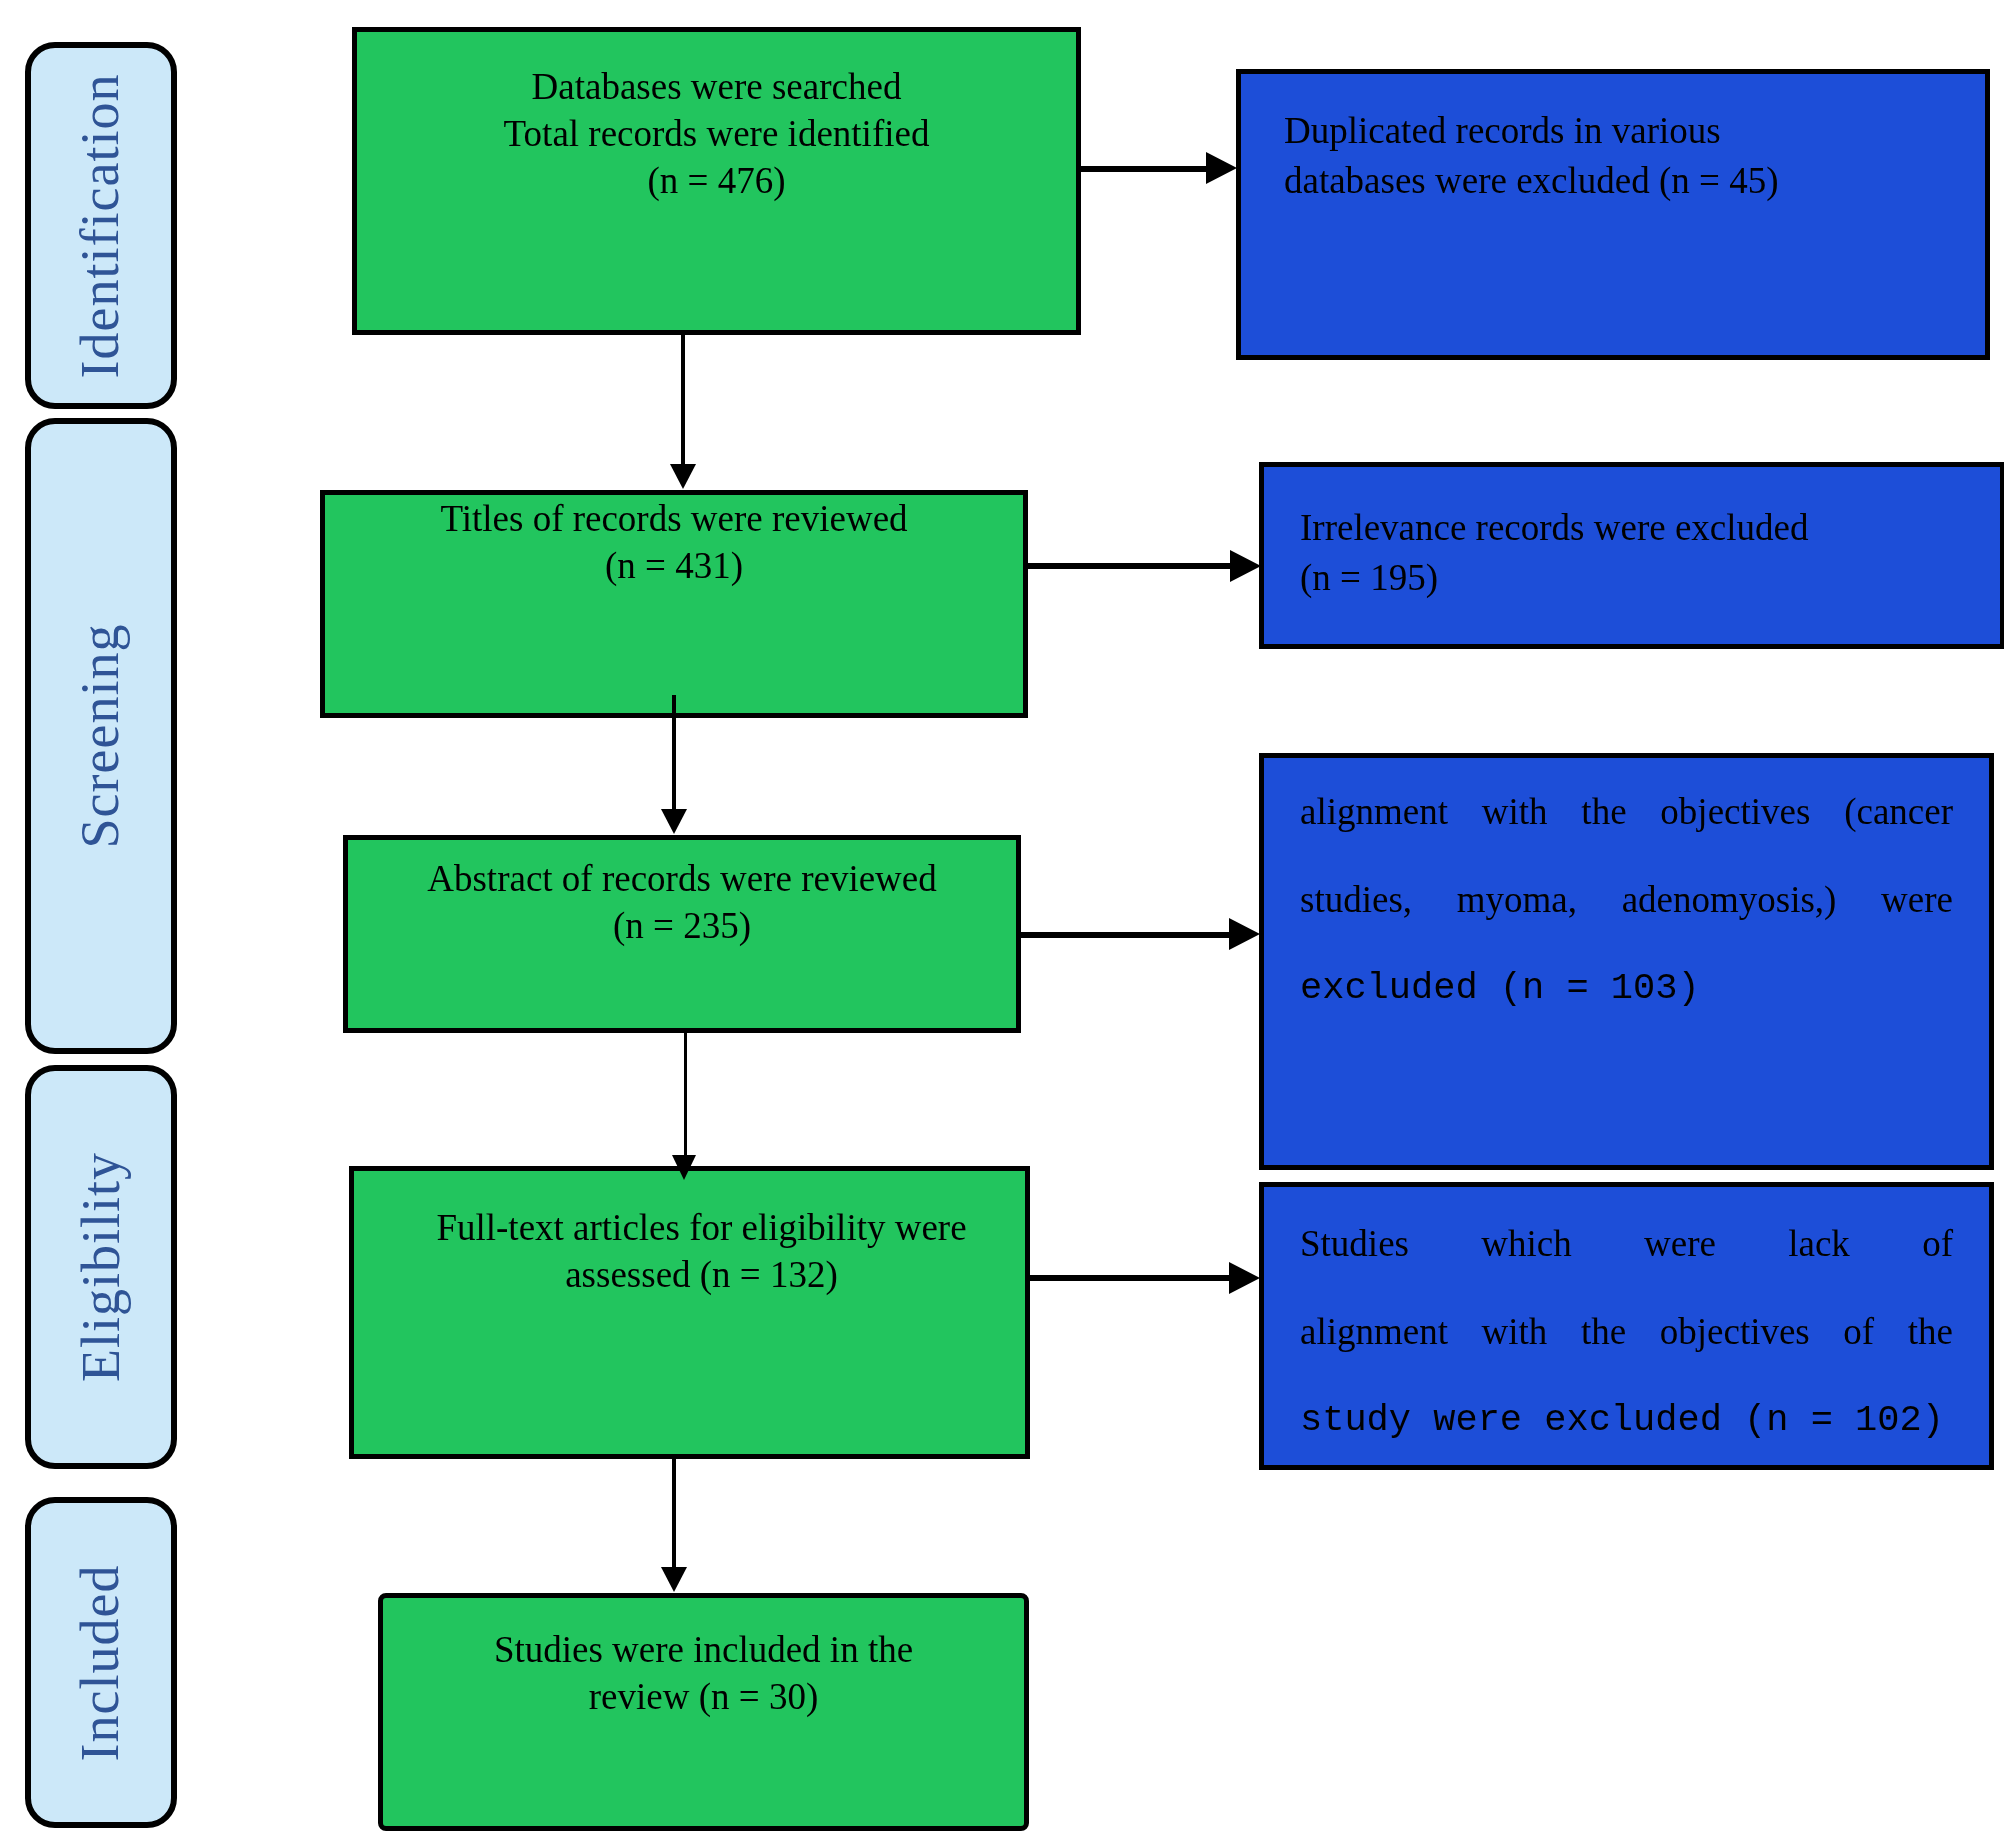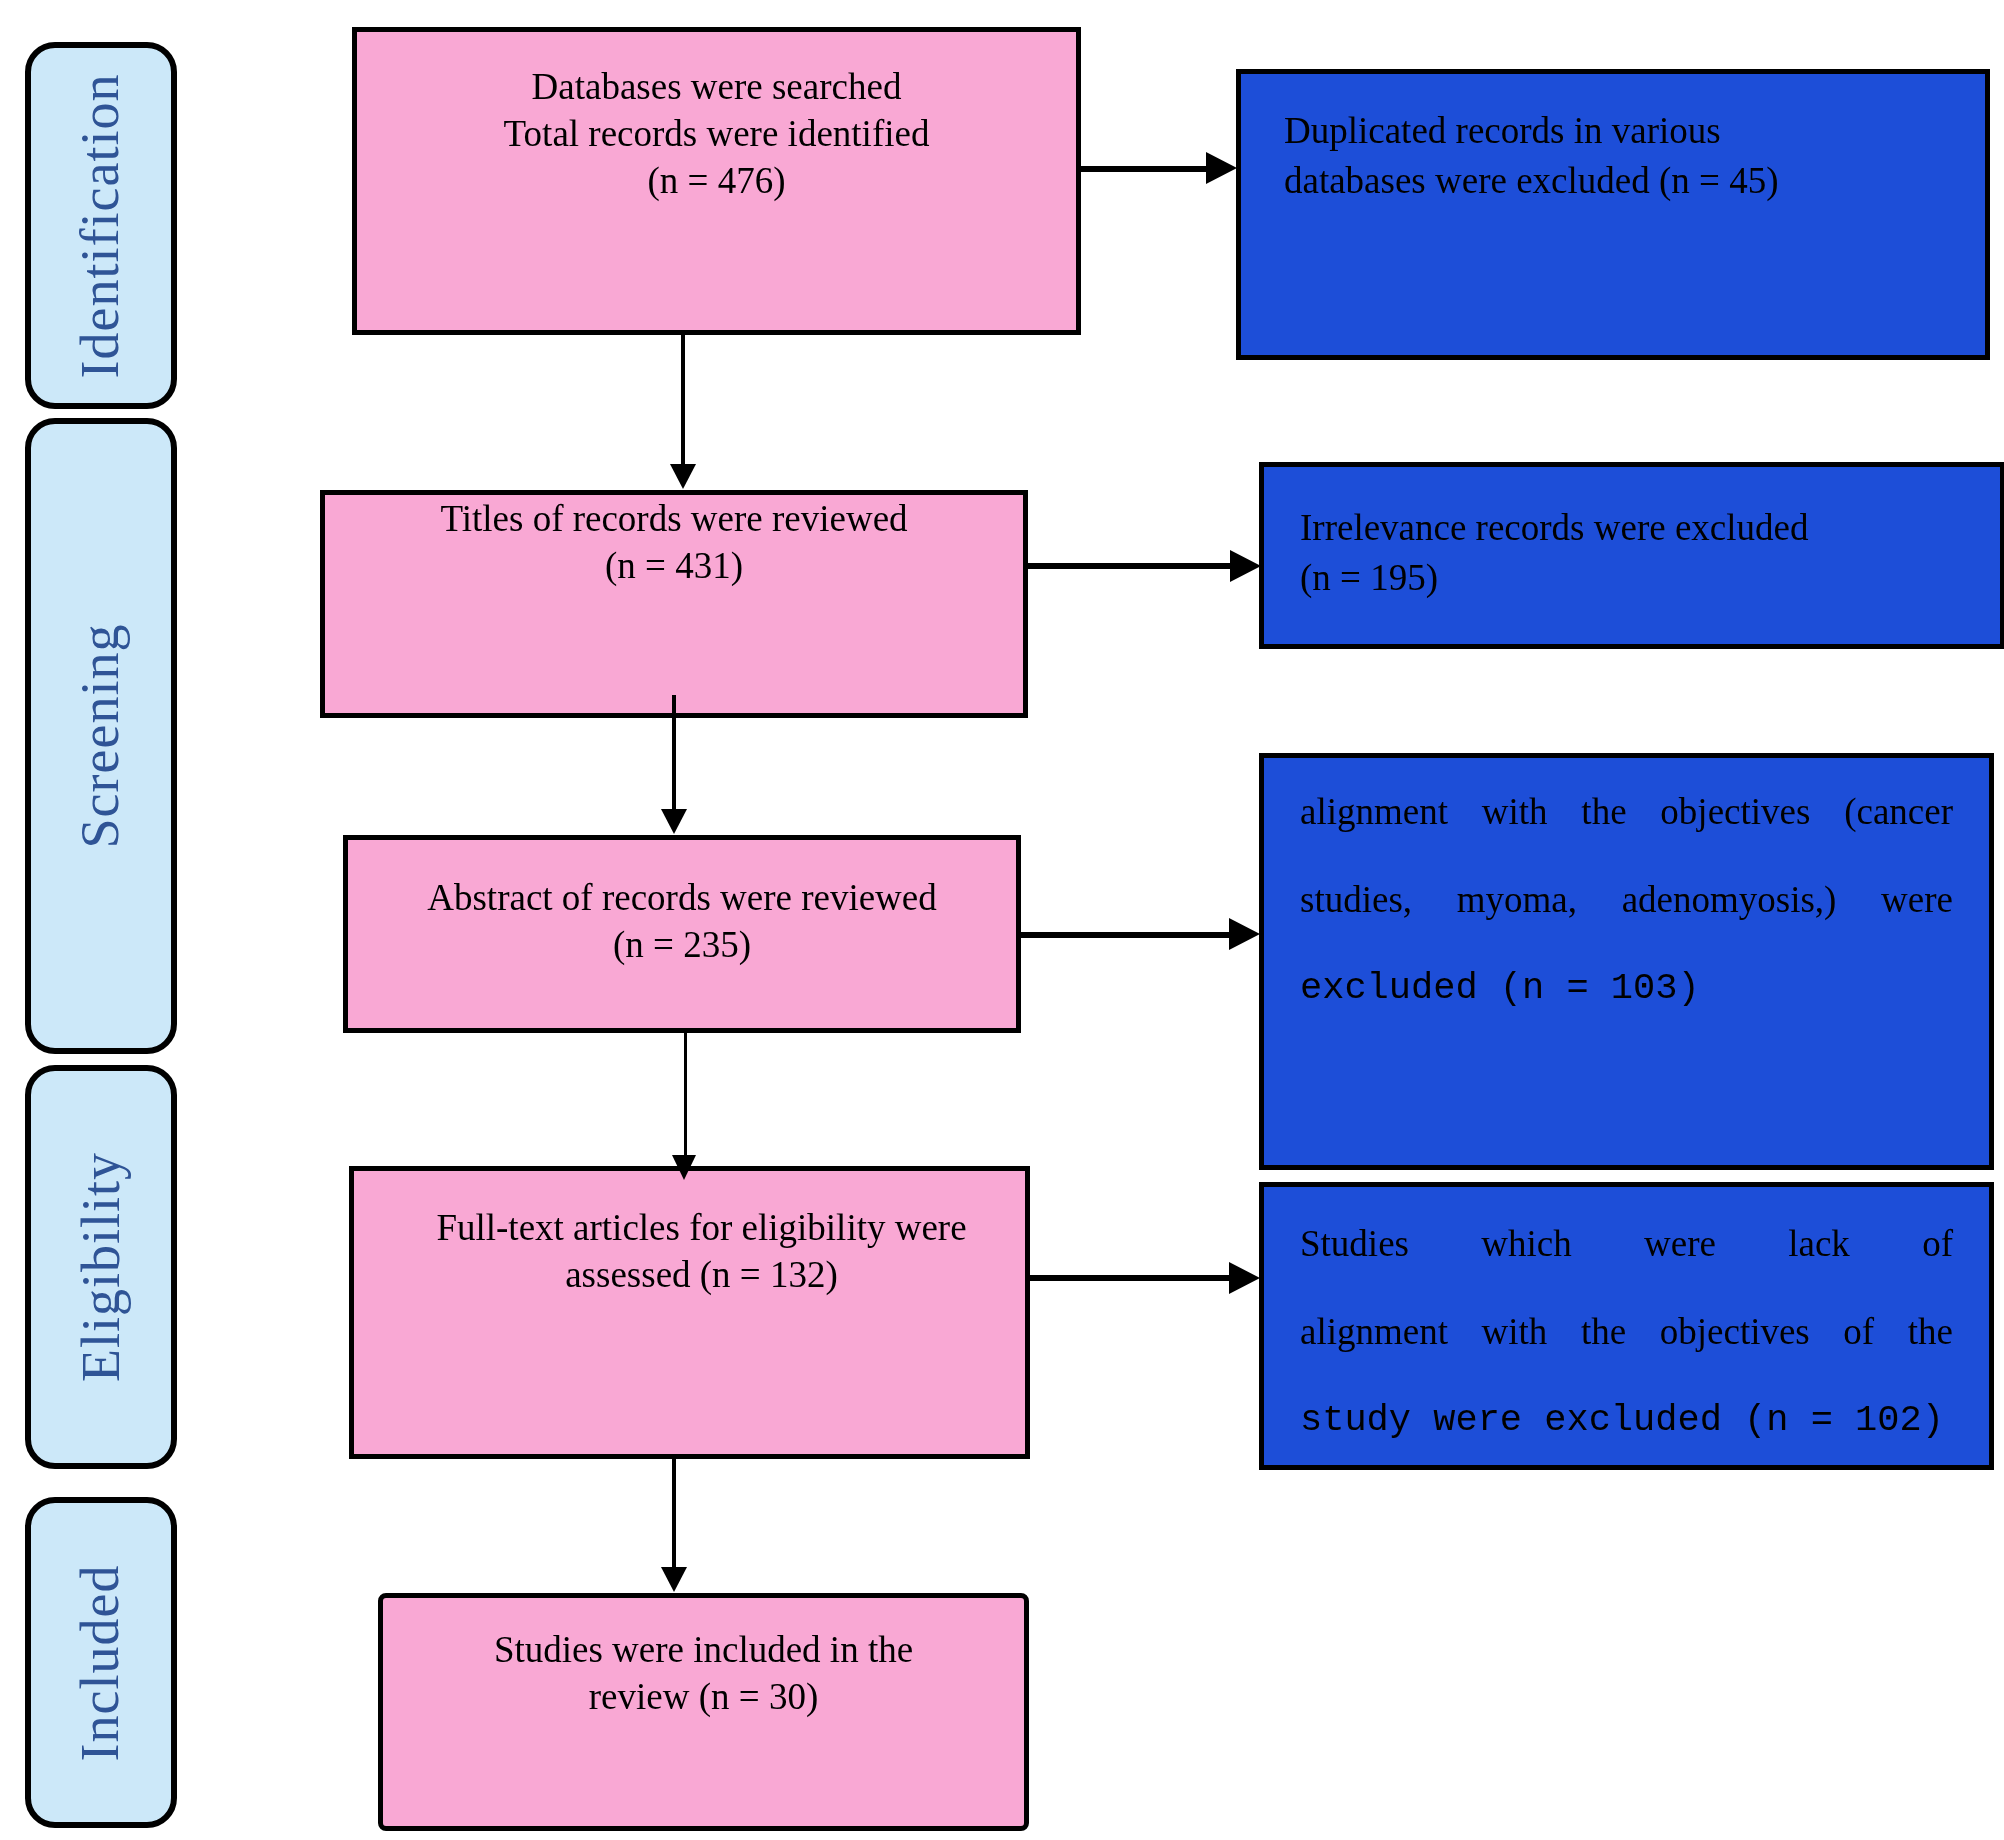--- a/index.html
+++ b/index.html
@@ -28,21 +28,21 @@
   .stage .vlabel {
     transform: rotate(-90deg);
     white-space: nowrap;
     font-size: 54px;
     color: #2f5496;
     letter-spacing: 1px;
   }
   
   .fbox {
     position: absolute;
-    background: #f9a8d4;
+    background: #22c55e;
     border: 5.1px solid #000000;
     box-sizing: border-box;
     text-align: center;
     font-size: 37px;
     line-height: 47px;
   }
   .fbox .line { display: block; }
   
   .ebox {
     position: absolute;
@@ -102,21 +102,21 @@
     <span class="line">Databases were searched</span>
     <span class="line">Total records were identified</span>
     <span class="line">(n = 476)</span>
   </div>
 
   <div class="fbox" style="left:320px; top:490px; width:708px; height:228px; padding-top:0;">
     <span class="line">Titles of records were reviewed</span>
     <span class="line">(n = 431)</span>
   </div>
 
-  <div class="fbox" style="left:343px; top:835px; width:678px; height:198px; padding-top:34px;">
+  <div class="fbox" style="left:343px; top:835px; width:678px; height:198px; padding-top:15px;">
     <span class="line">Abstract of records were reviewed</span>
     <span class="line">(n = 235)</span>
   </div>
 
   <div class="fbox" style="left:349px; top:1166px; width:681px; height:293px; padding-top:33px;padding-left:24px;">
     <span class="line">Full-text articles for eligibility were</span>
     <span class="line">assessed (n = 132)</span>
   </div>
 
   <div class="fbox" style="left:378px; top:1593px; width:651px; height:238px; padding-top:28px;border-radius:8px;">

